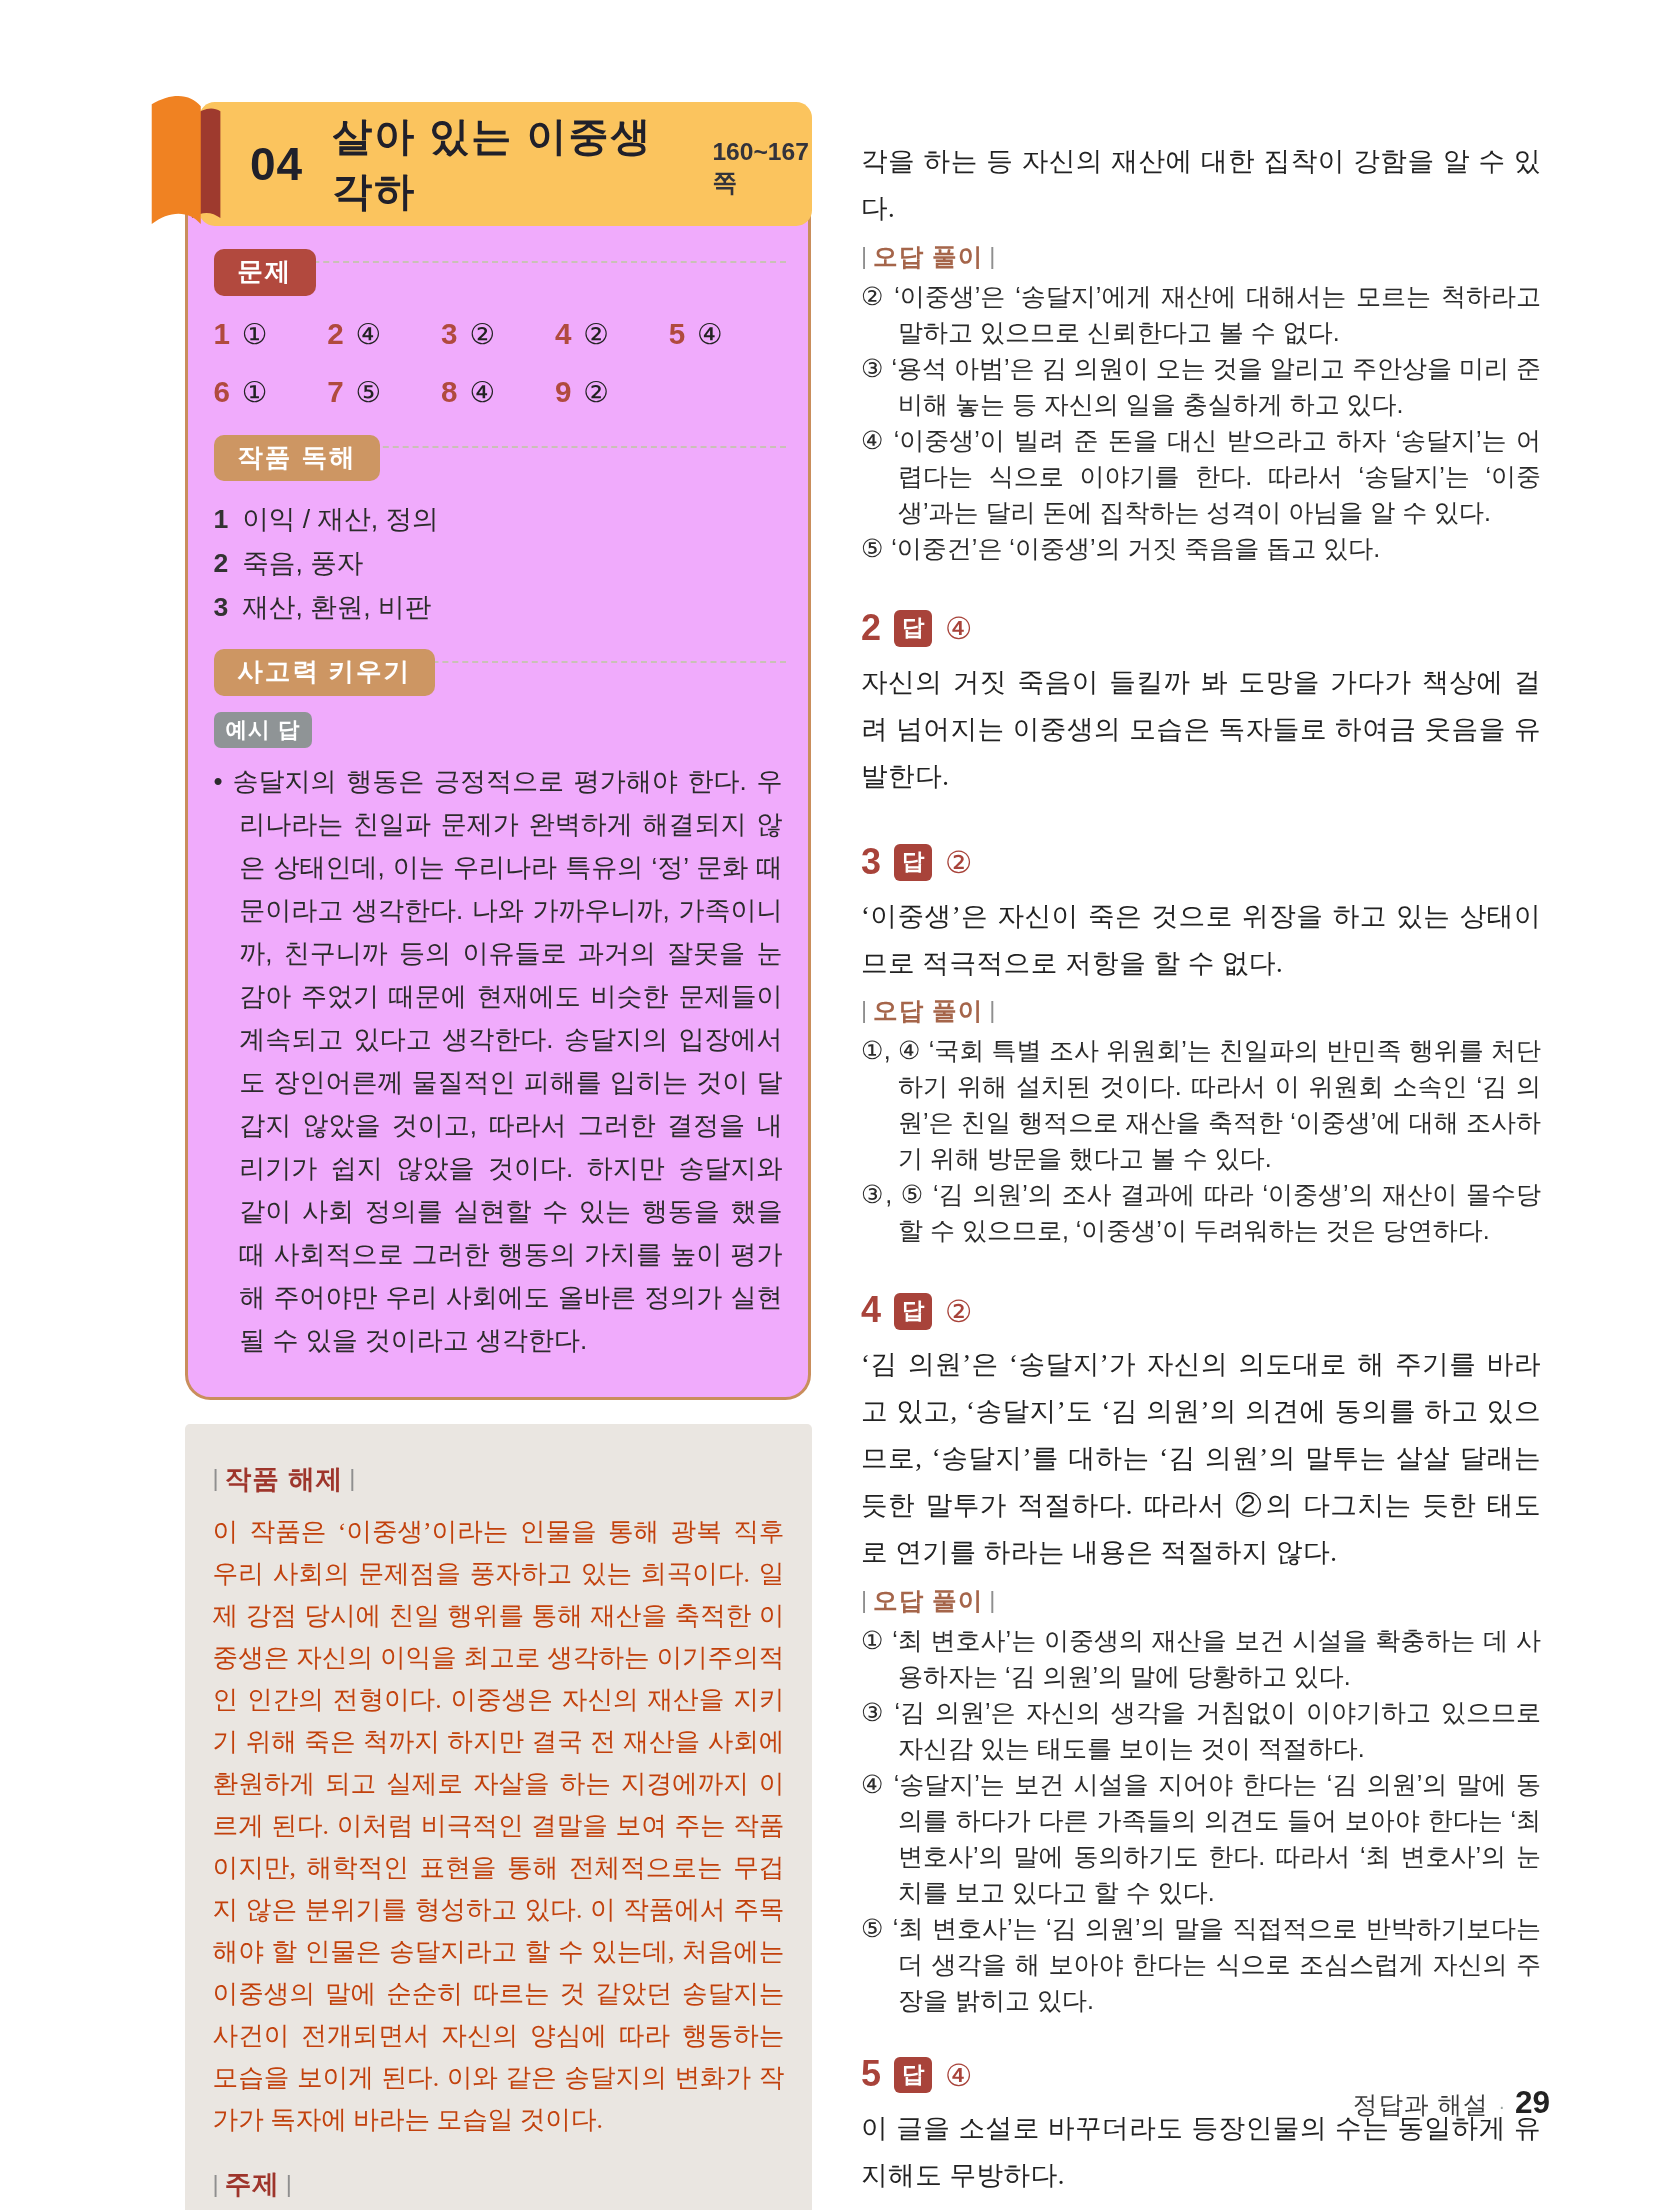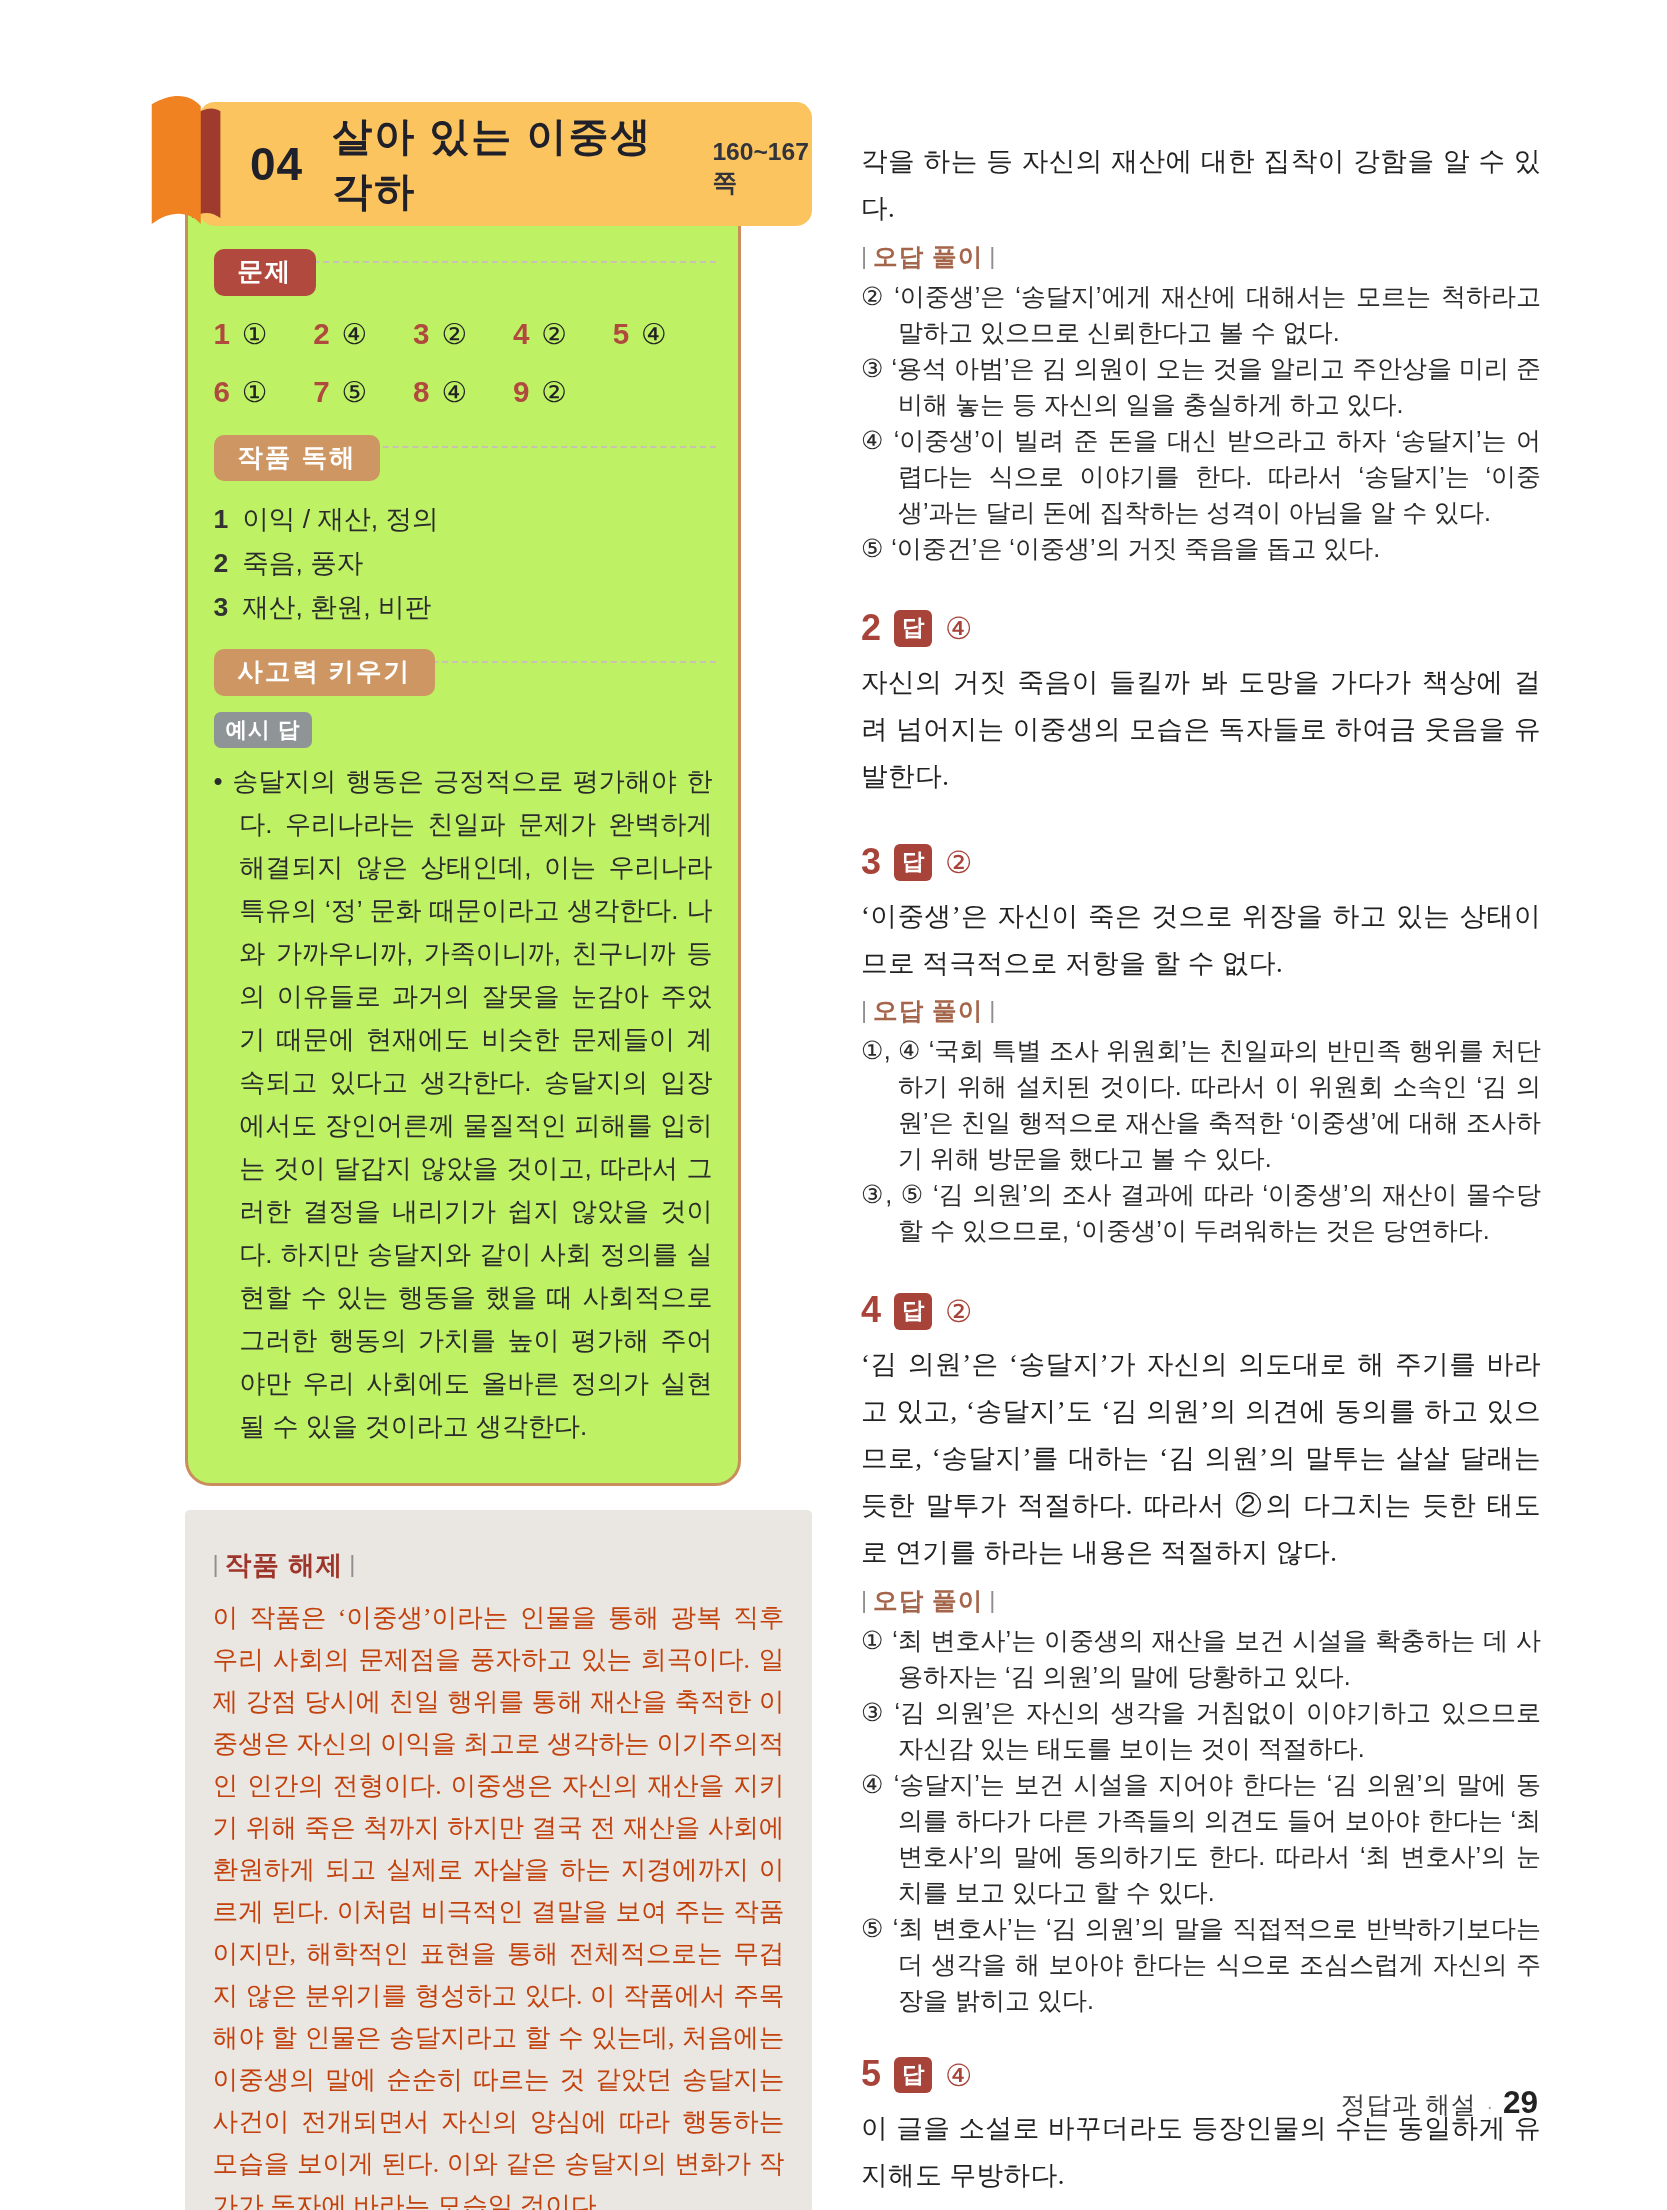--- a/index.html
+++ b/index.html
@@ -20,23 +20,23 @@
     background:#FBC45E; border-radius:15.8px;
     display:flex; align-items:center; padding-left:51px; gap:29px;
   }
   .lesson-num { font-size:46px; font-weight:800; color:#20202A; letter-spacing:1px; }
   .lesson-title { font-size:40px; font-weight:800; color:#20202A; letter-spacing:2px; }
   .page-range { font-size:24.6px; font-weight:700; color:#33333B; margin-left:7.9px; margin-top:9.9px; }
   .book-icon { position:absolute; z-index:3; left:0; top:-7.9px; width:102px; height:150px; }
 
   
   .abox {
-    margin-left:47px; width:556px; margin-top:-57px;
+    margin-left:47px; width:626px; margin-top:-57px;
     border:3.9px solid #C98E5C; border-radius:25.6px;
-    padding:77px 25.6px 35px 25.6px; background:#bef264; position:relative; z-index:1;
+    padding:77px 25.6px 35px 25.6px; background:#f0abfc; position:relative; z-index:1;
   }
   .sec-row { position:relative; }
   .sec-row .dash { position:absolute; left:0; right:-3.9px; top:11.8px; border-top:2px dashed #C9C0B6; }
   .badge {
     position:relative; z-index:1; display:inline-block; color:#fff; font-weight:700;
     font-size:25.6px; padding:4.9px 23.6px 6.9px; border-radius:9.9px; letter-spacing:2px;
   }
   .badge-red { background:#B2493E; }
   .badge-tan { background:#CD9663; }
 
@@ -93,21 +93,21 @@
   .witem {
     font-size:25px; line-height:36px; text-align:justify; color:#2b2b2b;
     padding-left:37px; text-indent:-37px;
   }
   .witem .marker { margin-right:7.9px; }
   .gap42 { margin-top:41px; }
   .gap36 { margin-top:35px; }
 
   
   .footer {
-    position:absolute; right:130px; top:2084px;
+    position:absolute; right:118px; top:2084px;
     display:flex; align-items:baseline; gap:9.9px;
   }
   .footer-label { font-size:24.6px; color:#3a3a3a; letter-spacing:1px; }
   .footer-dot { font-size:19.7px; color:#9BA5A0; }
   .footer-page { font-size:31.5px; font-weight:800; color:#222; }
 </style>
 </head>
 <body>
 
 <div class="page">

